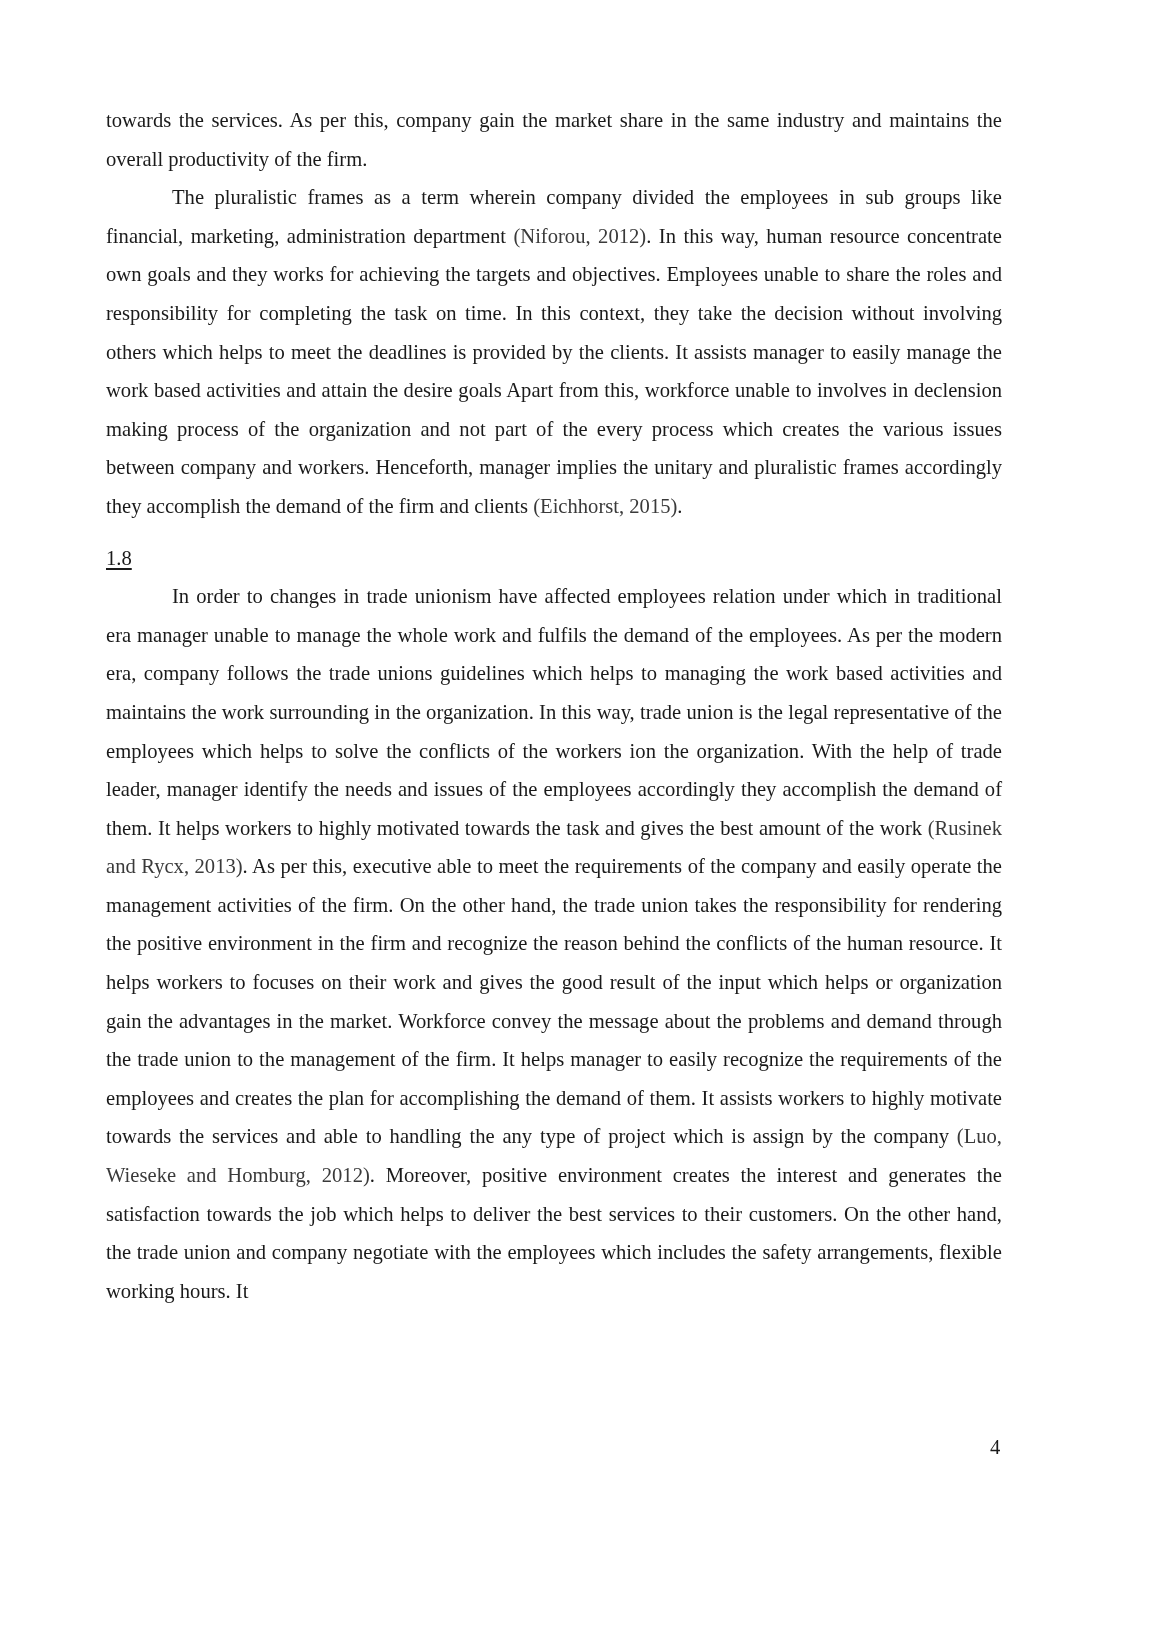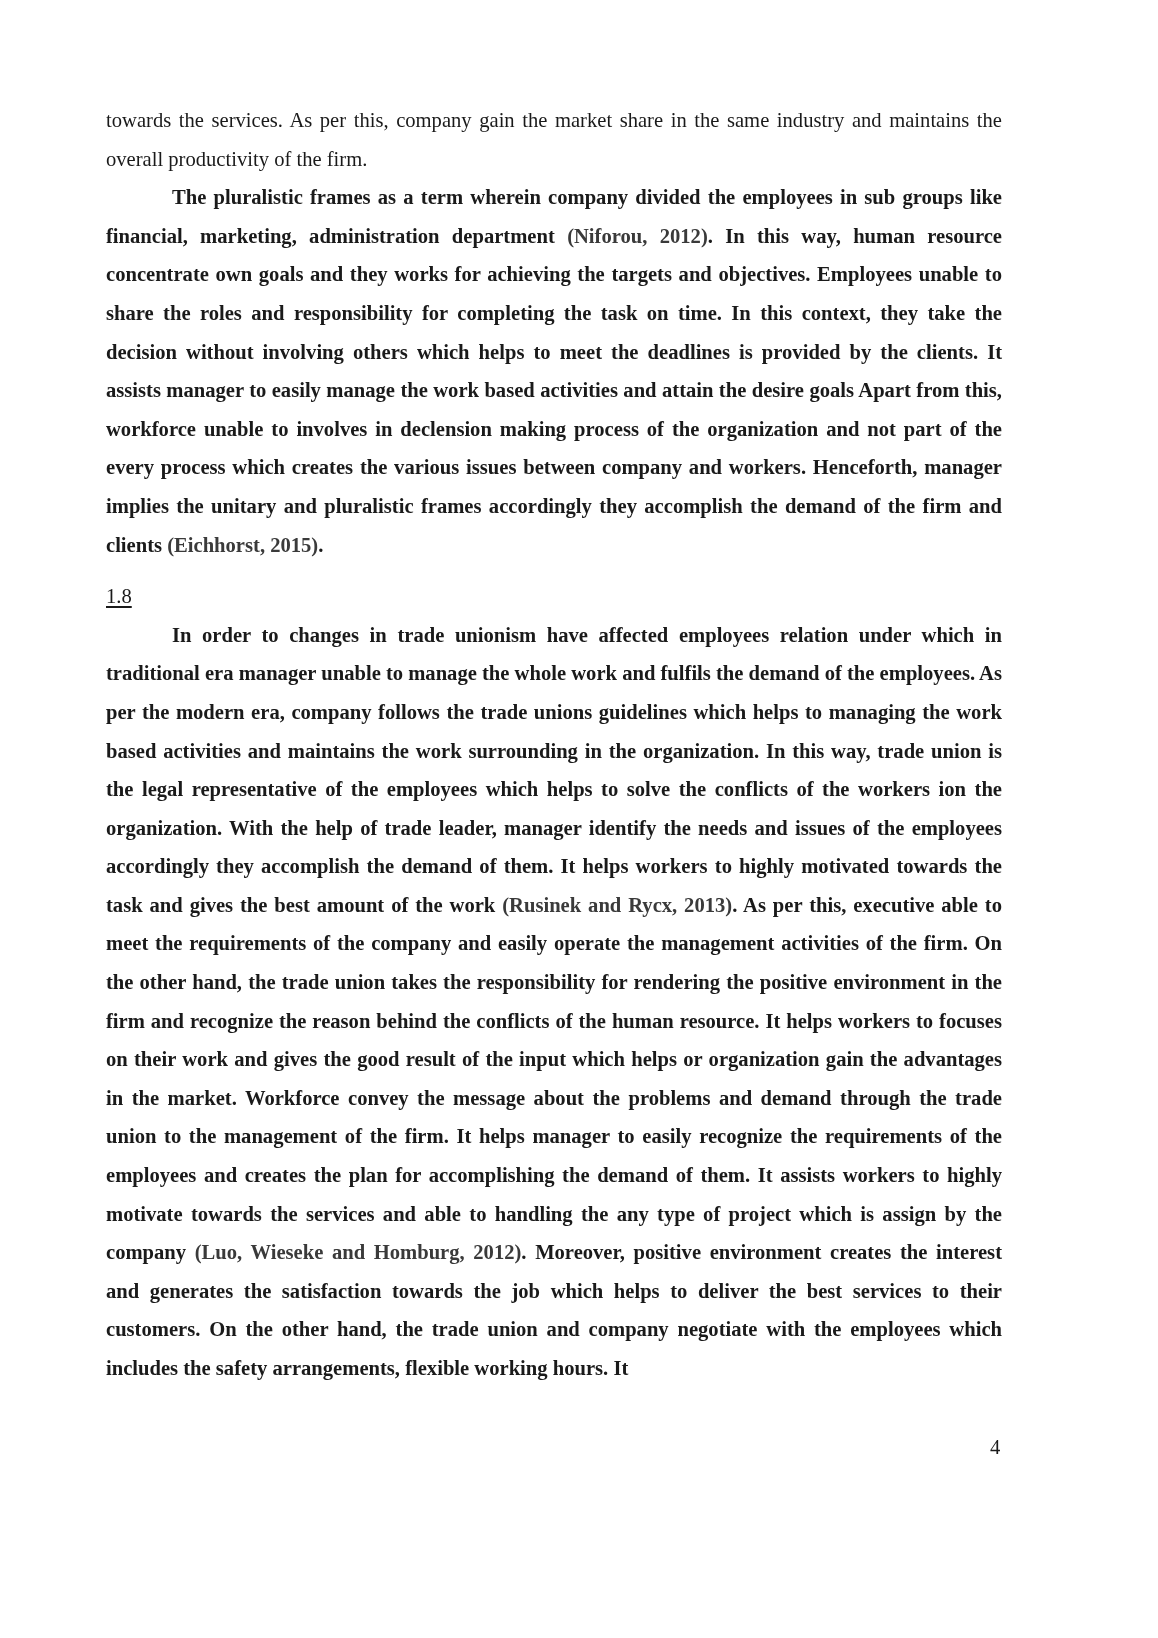--- a/index.html
+++ b/index.html
@@ -7,21 +7,21 @@
   .page {
     position: absolute; left: 0; top: 0; width: 919px; height: 1638px; background: #ffffff;
     font-family: "Liberation Serif", "DejaVu Serif", serif;
     color: #1a1a1a;
   }
   .body-text {
     position: absolute; left: 106px; width: 896px; top: 101px;
     font-size: 20.6px; line-height: 38.6px; text-align: justify;
   }
   .para { margin: 0; }
-  .indent { text-indent: 66px; font-weight: bold; }
+  .indent { text-indent: 66px; }
   .cite { color: #3a3a3a; }
   .section-heading {
     margin: 13px 0 0 0; text-decoration: underline; text-underline-offset: 3px;
   }
   .page-number {
     position: absolute; left: 990px; top: 1436px; font-size: 20.6px;
   }
 </style>
 </head>
 <body>

